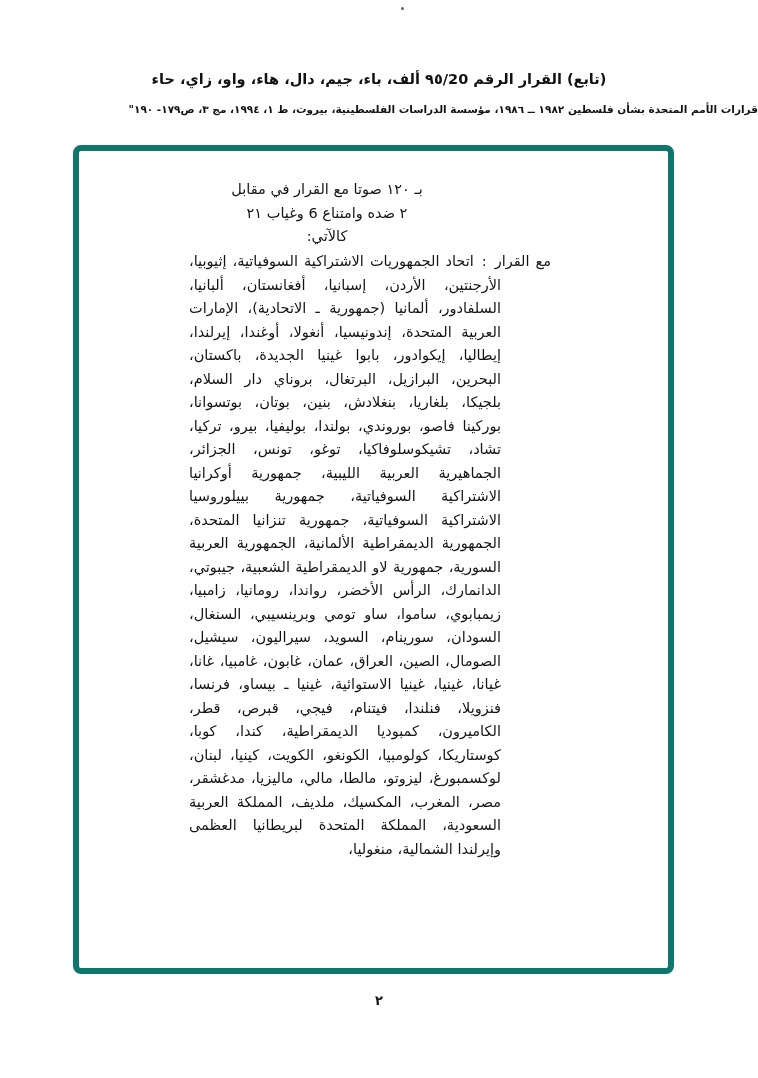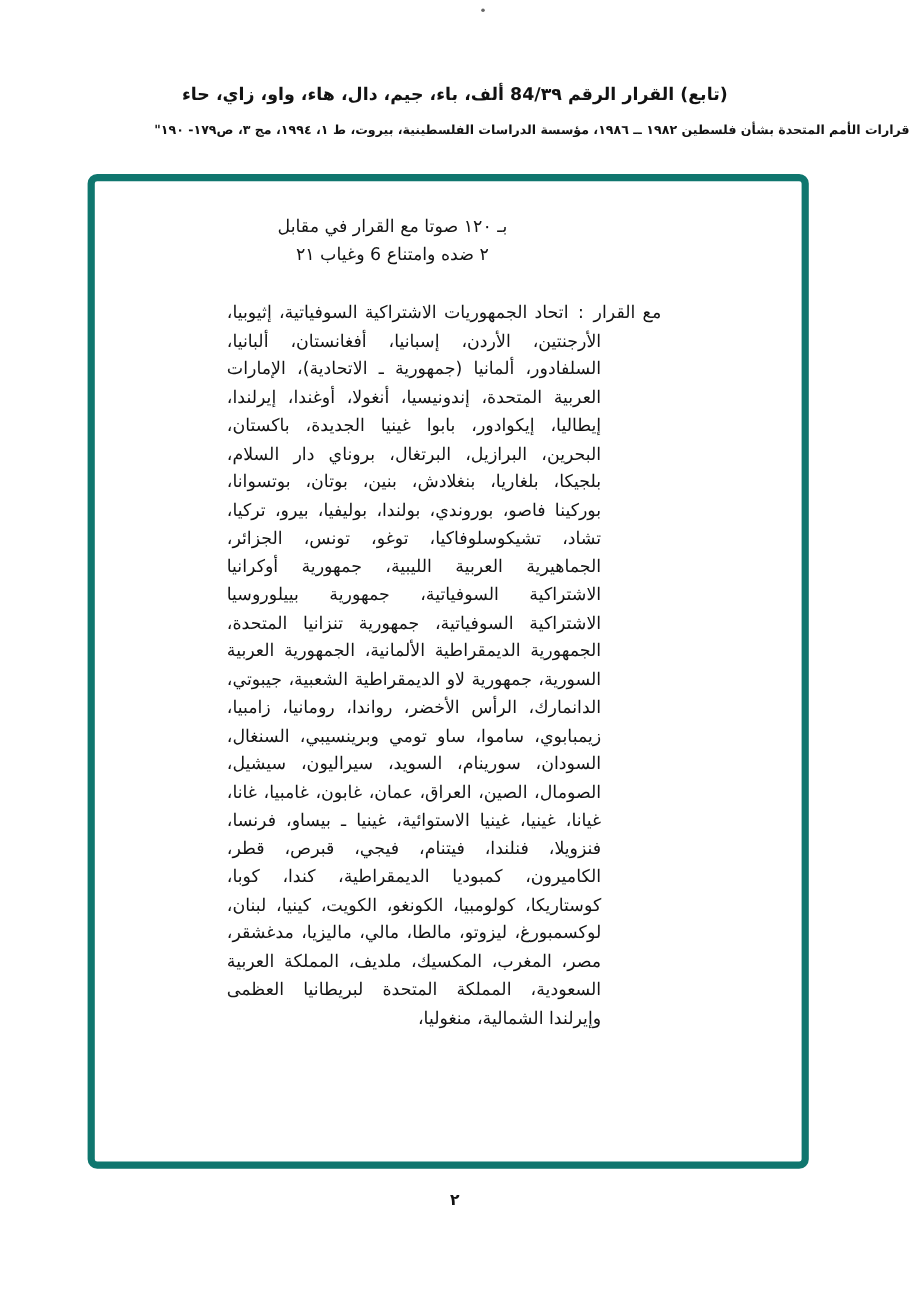--- a/index.html
+++ b/index.html
@@ -79,29 +79,30 @@
     font-size: 13px;
   }
 </style>
 </head>
 <body>
 
 <div class="page">
 
   <div class="scan-dot"></div>
 
-  <div class="doc-title">(تابع) القرار الرقم 84/٣٩ ألف، باء، جيم، دال، هاء، واو، زاي، حاء</div>
+  <div class="doc-title">(تابع) القرار الرقم ٩٥/20 ألف، باء، جيم، دال، هاء، واو، زاي، حاء</div>
 
   <div class="doc-source">قرارات الأمم المتحدة بشأن فلسطين ١٩٨٢ ــ ١٩٨٦، مؤسسة الدراسات الفلسطينية، بيروت، ط ١، ١٩٩٤، مج ٣، ص١٧٩- ١٩٠"</div>
 
   <div class="green-box">
 
     <div class="vote-summary">
       <div>بـ ١٢٠ صوتا مع القرار في مقابل</div>
       <div>٢ ضده وامتناع 6 وغياب ٢١</div>
+      <div>كالآتي:</div>
     </div>
 
     <div class="vote-detail">
       <span class="vote-label">مع القرار</span><span class="vote-sep">:</span><span class="vote-countries">اتحاد الجمهوريات الاشتراكية السوفياتية، إثيوبيا، الأرجنتين، الأردن، إسبانيا، أفغانستان، ألبانيا، السلفادور، ألمانيا (جمهورية ـ الاتحادية)، الإمارات العربية المتحدة، إندونيسيا، أنغولا، أوغندا، إيرلندا، إيطاليا، إيكوادور، بابوا غينيا الجديدة، باكستان، البحرين، البرازيل، البرتغال، بروناي دار السلام، بلجيكا، بلغاريا، بنغلادش، بنين، بوتان، بوتسوانا، بوركينا فاصو، بوروندي، بولندا، بوليفيا، بيرو، تركيا، تشاد، تشيكوسلوفاكيا، توغو، تونس، الجزائر، الجماهيرية العربية الليبية، جمهورية أوكرانيا الاشتراكية السوفياتية، جمهورية بييلوروسيا الاشتراكية السوفياتية، جمهورية تنزانيا المتحدة، الجمهورية الديمقراطية الألمانية، الجمهورية العربية السورية، جمهورية لاو الديمقراطية الشعبية، جيبوتي، الدانمارك، الرأس الأخضر، رواندا، رومانيا، زامبيا، زيمبابوي، ساموا، ساو تومي وبرينسيبي، السنغال، السودان، سورينام، السويد، سيراليون، سيشيل، الصومال، الصين، العراق، عمان، غابون، غامبيا، غانا، غيانا، غينيا، غينيا الاستوائية، غينيا ـ بيساو، فرنسا، فنزويلا، فنلندا، فيتنام، فيجي، قبرص، قطر، الكاميرون، كمبوديا الديمقراطية، كندا، كوبا، كوستاريكا، كولومبيا، الكونغو، الكويت، كينيا، لبنان، لوكسمبورغ، ليزوتو، مالطا، مالي، ماليزيا، مدغشقر، مصر، المغرب، المكسيك، ملديف، المملكة العربية السعودية، المملكة المتحدة لبريطانيا العظمى وإيرلندا الشمالية، منغوليا،</span>
     </div>
 
   </div>
 
   <div class="page-number">٢</div>
 

